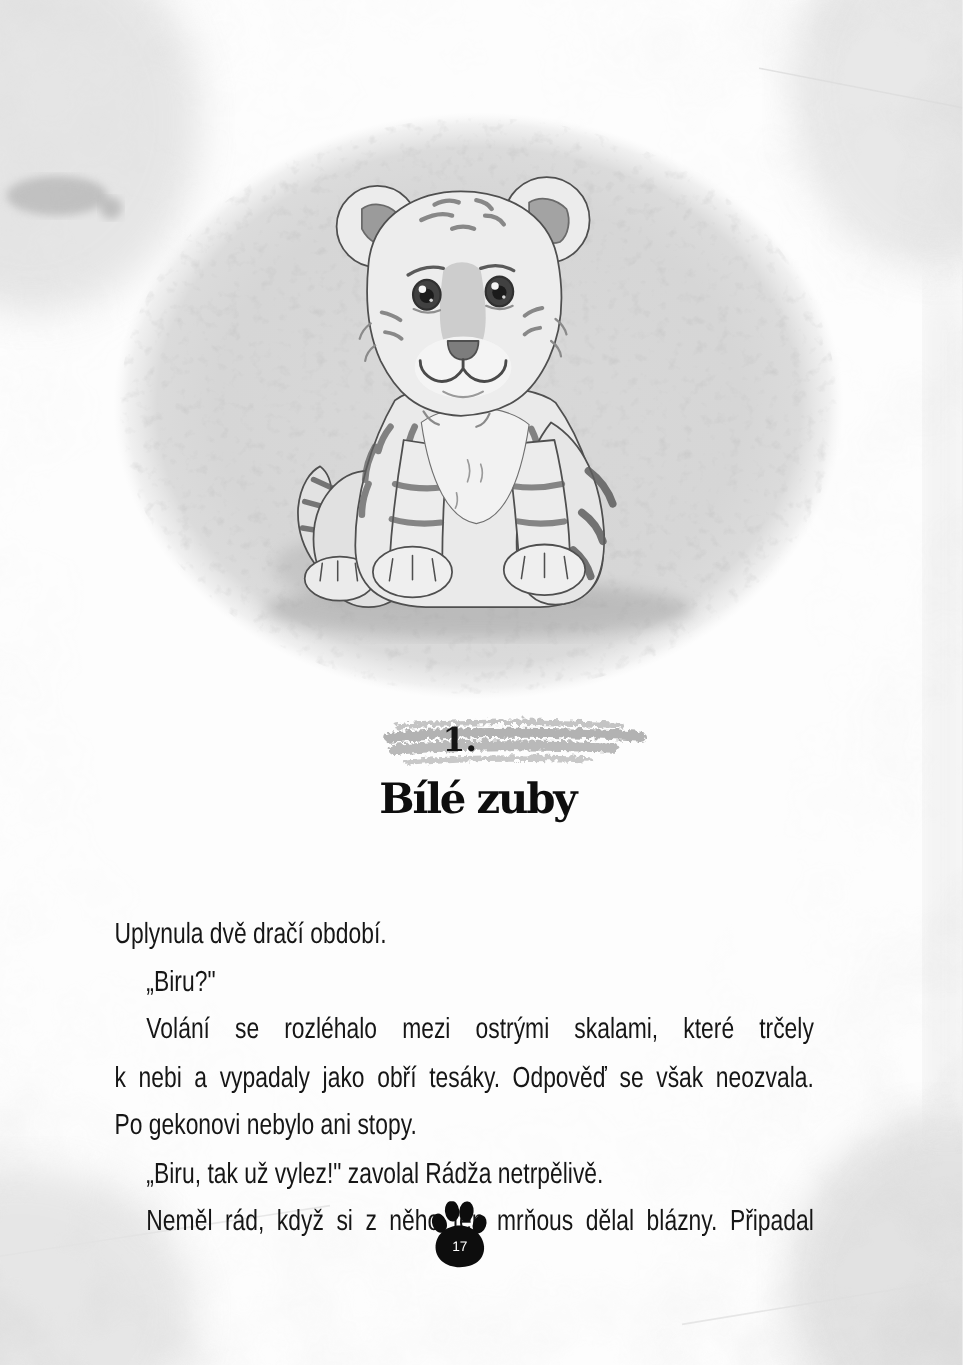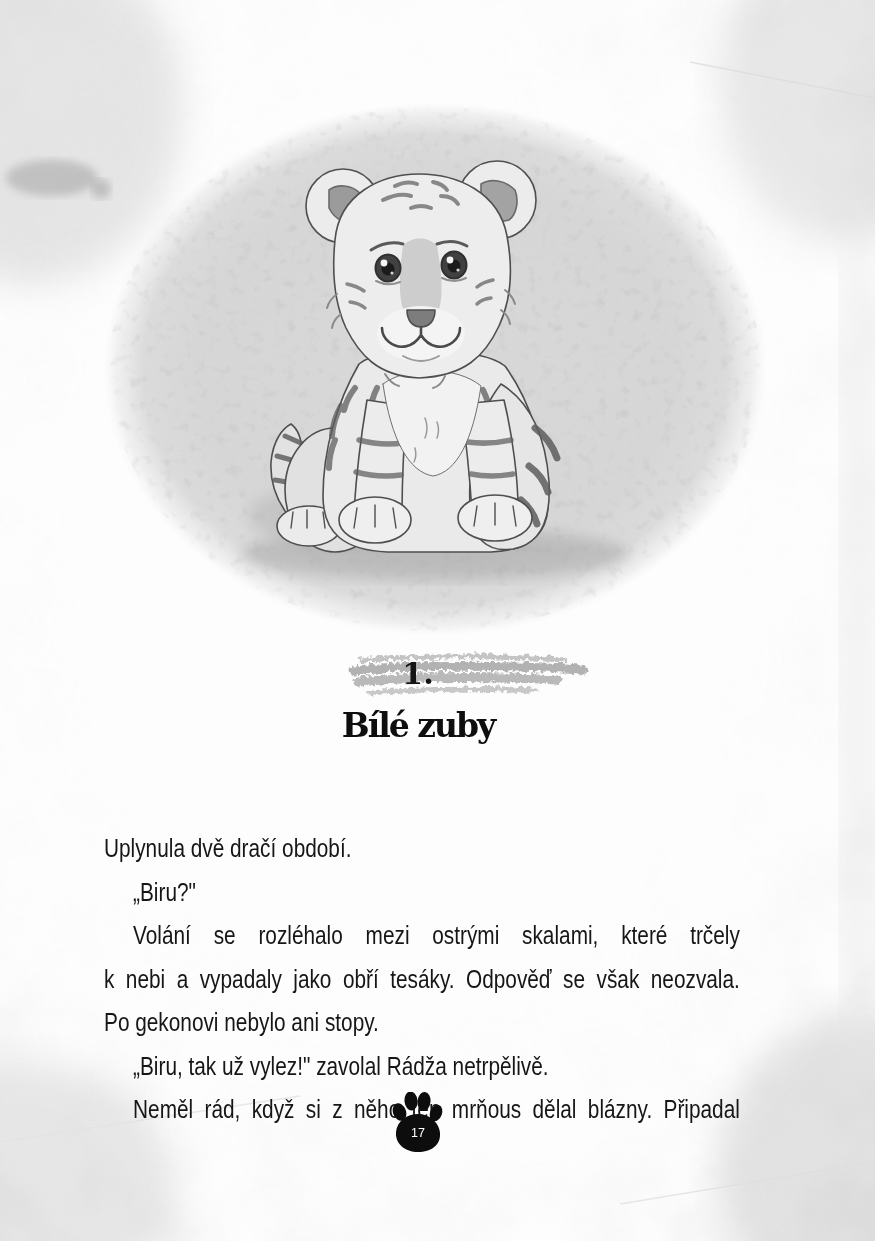--- a/index.html
+++ b/index.html
@@ -9,22 +9,22 @@
     font-family:"Liberation Sans",sans-serif;color:#1a1a1a;
   }
   svg.grunge{position:absolute;left:0;top:0;pointer-events:none;}
   svg.illu{position:absolute;left:85px;top:88px;}
   svg.brush{position:absolute;left:338px;top:647px;}
   .chnum{
     position:absolute;left:0;top:656px;width:836px;text-align:center;
     font-family:"DejaVu Serif",serif;font-weight:bold;font-size:30px;line-height:36px;color:#141414;
   }
   .title{
-    position:absolute;left:0;top:699px;width:836px;margin:0;text-align:center;
-    font-family:"DejaVu Serif",serif;font-weight:bold;font-size:33px;line-height:54px;
+    position:absolute;left:16px;top:699px;width:836px;margin:0;text-align:center;
+    font-family:"DejaVu Serif",serif;font-weight:bold;font-size:38px;line-height:54px;
     letter-spacing:-2px;color:#0e0e0e;
   }
   .bodytext{
     position:absolute;left:104px;top:827px;width:810px;
     transform:scaleX(0.785);transform-origin:0 0;
     font-size:26.5px;line-height:43.5px;color:#161616;
   }
   .line{white-space:nowrap;}
   .line.just{white-space:normal;text-align:justify;text-align-last:justify;}
   .line.ind{padding-left:37px;}

